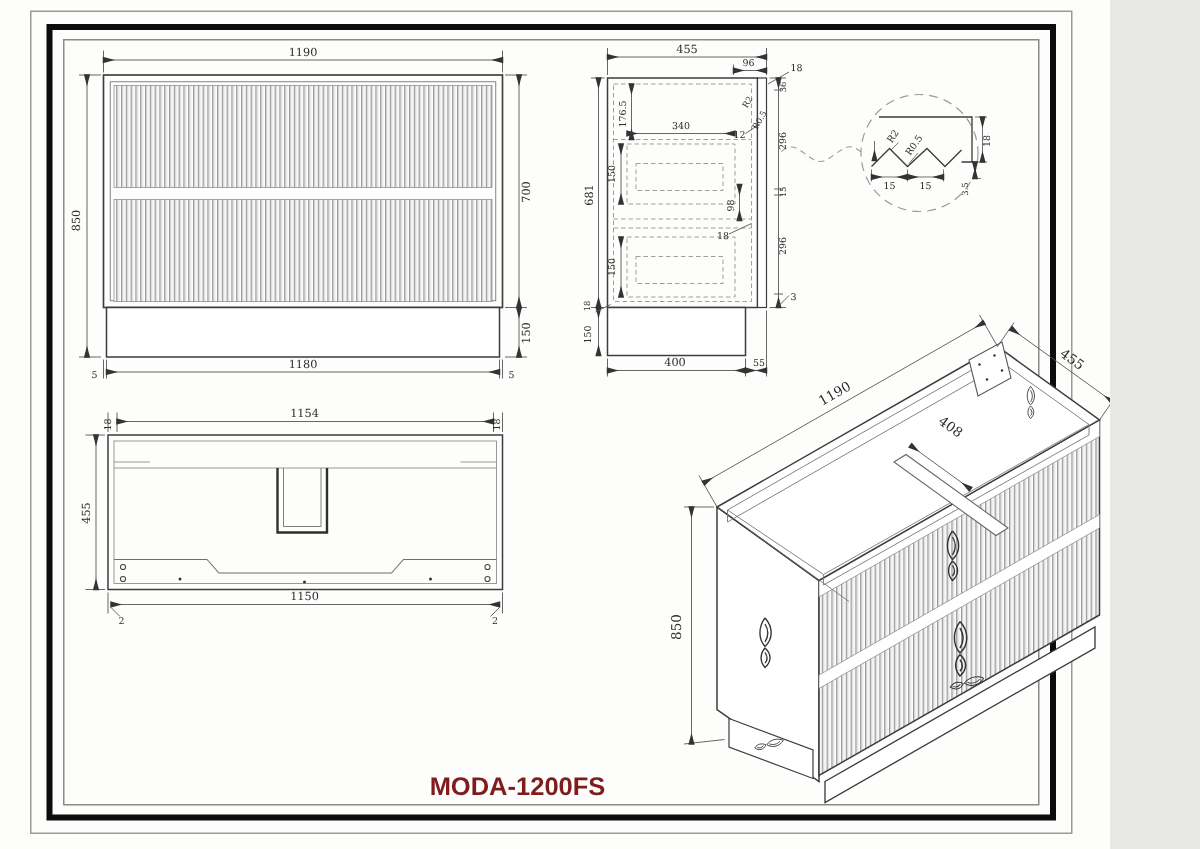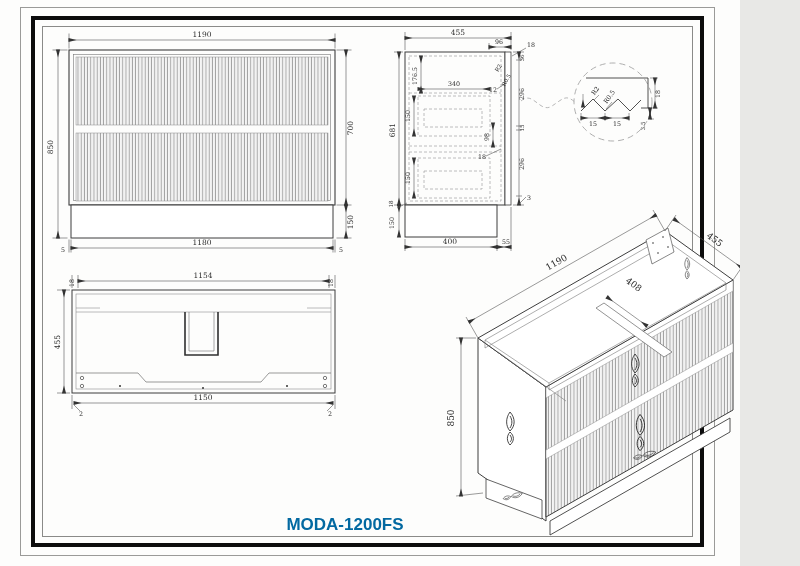--- a/index.html
+++ b/index.html
@@ -2,21 +2,21 @@
 <html><head>
 <meta charset="utf-8">
 <style>
   html,body{margin:0;padding:0;background:#e8e8e6;}
   #sheet{position:relative;width:704px;height:566px;background:#fdfdfc;overflow:hidden;
          font-family:"DejaVu Serif", serif;padding-left:36px;}
   .frame-thin-outer{position:absolute;left:20px;top:7px;right:25px;bottom:10px;border:1px solid #9a9a98;}
   .frame-thick{position:absolute;left:31px;top:16px;right:36px;bottom:19px;border:4px solid #0c0c0c;}
   .frame-thin-inner{position:absolute;left:42px;top:26px;right:47px;bottom:29px;border:1px solid #8a8a88;}
   #title-block{position:absolute;left:265px;top:515px;width:160px;text-align:center;
-               font-family:"Liberation Sans", sans-serif;font-weight:bold;font-size:17px;color:#0369a1;}
+               font-family:"Liberation Sans", sans-serif;font-weight:bold;font-size:17px;color:#7f1d1d;}
   svg text{fill:#2b2b2b;font-family:"DejaVu Serif", serif;}
   .dim{font-size:7.5px;}
   .dim-s{font-size:6.3px;}
   .dim-xs{font-size:5.6px;}
 </style>
 </head>
 <body>
 
 <div id="sheet">
   <div class="frame-thin-outer"></div>

